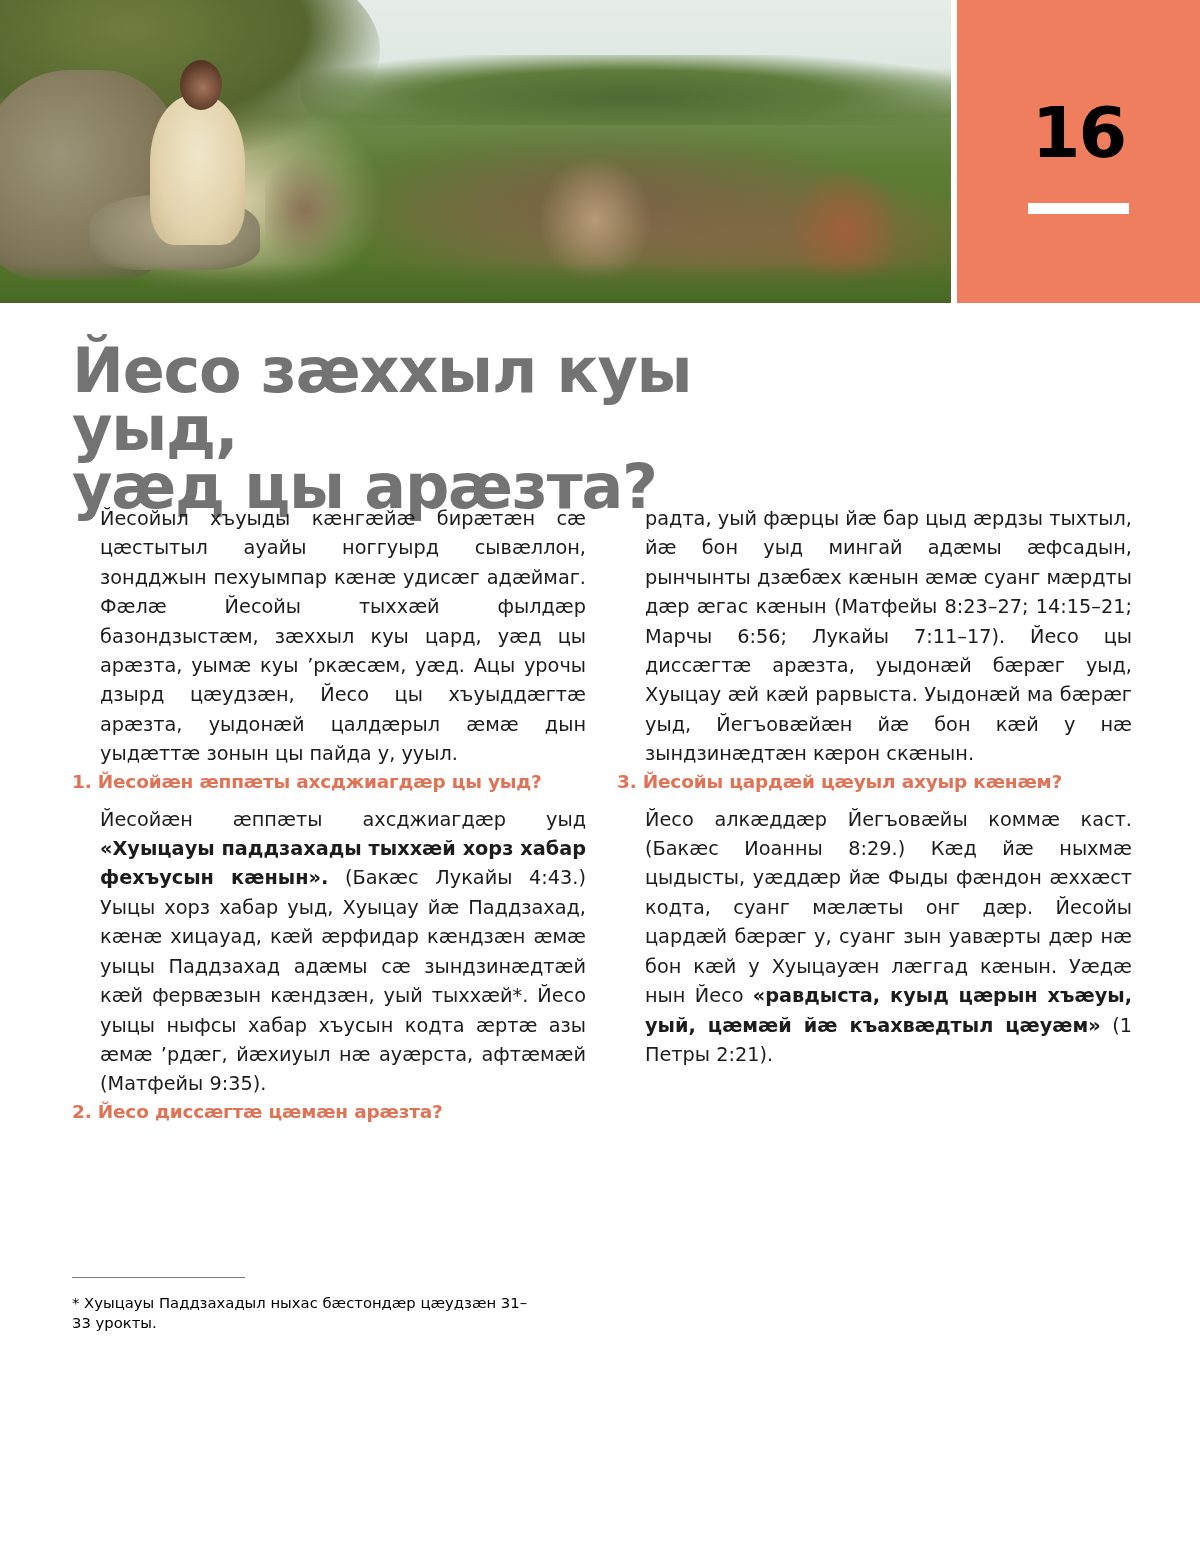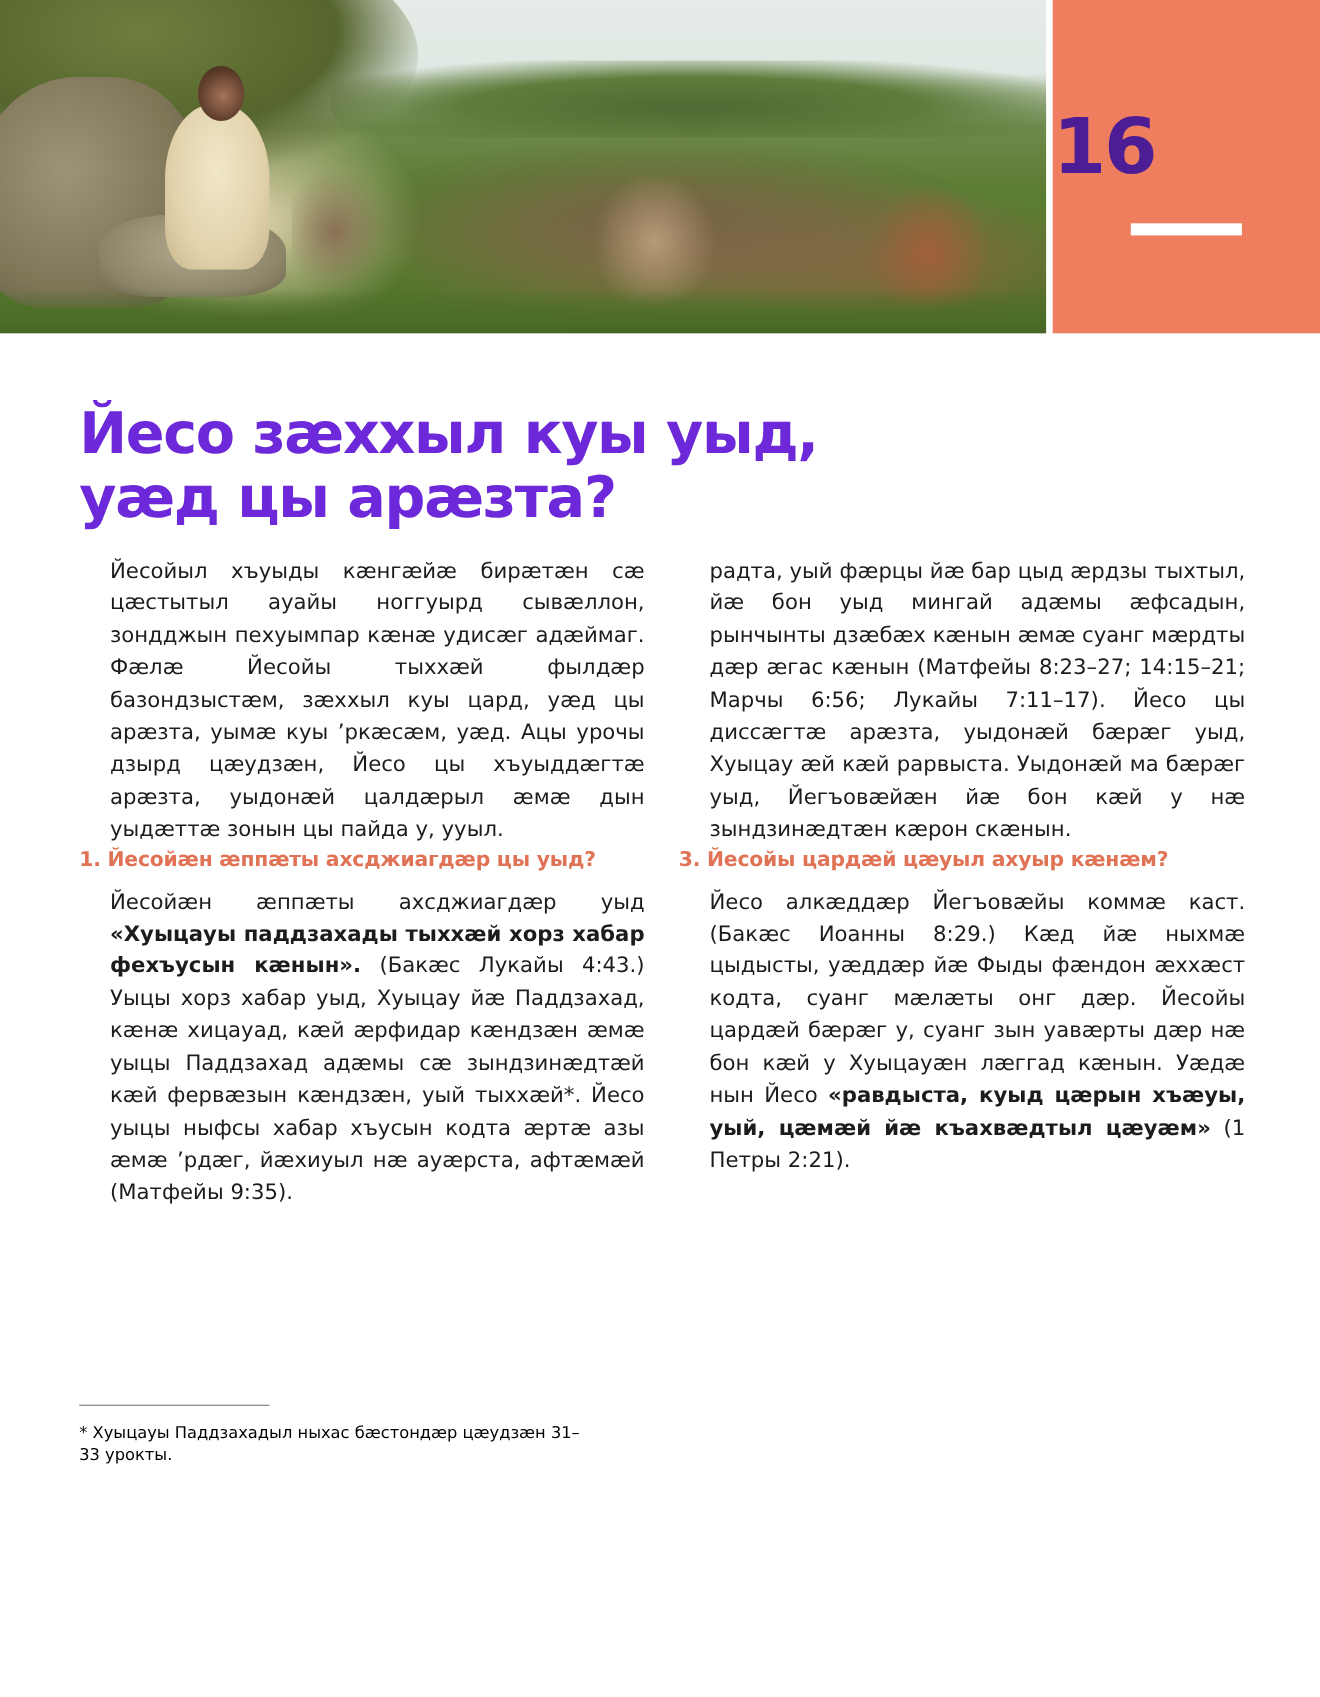--- a/index.html
+++ b/index.html
@@ -48,32 +48,32 @@
   }
   .hero .grass {
     position: absolute; left: 0; bottom: 0; width: 951px; height: 40px;
     background: linear-gradient(180deg, rgba(75,105,35,0) 0%, #4c6d27 70%, #466524 100%);
   }
 
   .chapter-box {
     position: absolute; left: 957px; top: 0; width: 243px; height: 303px; background: #ef7e5f;
   }
   .chapter-number {
-    position: absolute; left: 0; top: 98px; width: 100%; 
-    color: #4c1d95; font-family: "DejaVu Sans", sans-serif; font-weight: bold; font-size: 70px; line-height: 1;
+    position: absolute; left: 0; top: 98px; width: 100%; text-align: center;
+    color: #000000; font-family: "DejaVu Sans", sans-serif; font-weight: bold; font-size: 70px; line-height: 1;
     letter-spacing: -2px;
   }
   .chapter-rule {
     position: absolute; left: 71px; top: 203px; width: 101px; height: 11px; background: #ffffff;
   }
 
   .title {
-    position: absolute; left: 72px; top: 366px; width: 700px;
-    font-family: "DejaVu Sans", sans-serif; font-weight: bold; font-size: 52px; line-height: 58px;
-    color: #6d28d9; letter-spacing: -1.2px;
+    position: absolute; left: 72px; top: 342px; width: 700px;
+    font-family: "DejaVu Sans", sans-serif; font-weight: bold; font-size: 62px; line-height: 58px;
+    color: #737373; letter-spacing: -1.2px;
   }
 
   .col { position: absolute; width: 512px; font-size: 19.3px; line-height: 29.4px; color: #1c1c1c; }
   .col-left { left: 100px; top: 504px; width: 486px; }
   .col-right { left: 645px; top: 504px; width: 487px; }
   .col p { text-align: justify; hyphens: manual; }
   .heading {
     font-family: "DejaVu Sans", sans-serif; font-weight: bold; font-size: 18.5px; line-height: 26px;
     color: #e07355; margin-left: -28px; margin-bottom: 10px; letter-spacing: -0.2px;
   }
@@ -109,20 +109,21 @@
   <span>Йесо зæххыл куы уыд,</span><br>
   <span>уæд цы арæзта?</span>
 </h1>
 
 <div class="col col-left">
   <p>Йесойыл хъуыды кæнгæйæ бирæтæн сæ цæстытыл ауайы ноггуырд сывæллон, зондджын пехуымпар кæнæ удисæг адæймаг. Фæлæ Йесойы тыххæй фылдæр базондзыстæм, зæххыл куы цард, уæд цы арæзта, уымæ куы ’ркæсæм, уæд. Ацы урочы дзырд цæудзæн, Йесо цы хъуыддæгтæ арæзта, уыдонæй цалдæрыл æмæ дын уыдæттæ зонын цы пайда у, ууыл.</p>
 
   <h2 class="heading">1. Йесойæн æппæты ахсджиагдæр цы уыд?</h2>
   <p><span>Йесойæн æппæты ахсджиагдæр уыд </span><b>«Хуыцауы паддзахады тыххæй хорз хабар фехъусын кæнын».</b><span> (Бакæс Лукайы 4:43.) Уыцы хорз хабар уыд, Хуыцау йæ Паддзахад, кæнæ хицауад, кæй æрфидар кæндзæн æмæ уыцы Паддзахад адæмы сæ зындзинæдтæй кæй фервæзын кæндзæн, уый тыххæй*. Йесо уыцы ныфсы хабар хъусын кодта æртæ азы æмæ ’рдæг, йæхиуыл нæ ауæрста, афтæмæй (Матфейы 9:35).</span></p>
 
+  <h2 class="heading">2. Йесо диссæгтæ цæмæн арæзта?</h2>
 </div>
 
 <div class="col col-right">
   <p id="s2cont">радта, уый фæрцы йæ бар цыд æрдзы тыхтыл, йæ бон уыд мингай адæмы æфсадын, рынчынты дзæбæх кæнын æмæ суанг мæрдты дæр æгас кæнын (Матфейы 8:23–27; 14:15–21; Марчы 6:56; Лукайы 7:11–17). Йесо цы диссæгтæ арæзта, уыдонæй бæрæг уыд, Хуыцау æй кæй рарвыста. Уыдонæй ма бæрæг уыд, Йегъовæйæн йæ бон кæй у нæ зындзинæдтæн кæрон скæнын.</p>
 
   <h2 class="heading">3. Йесойы цардæй цæуыл ахуыр кæнæм?</h2>
   <p><span>Йесо алкæддæр Йегъовæйы коммæ каст. (Бакæс Иоанны 8:29.) Кæд йæ ныхмæ цыдысты, уæддæр йæ Фыды фæндон æххæст кодта, суанг мæлæты онг дæр. Йесойы цардæй бæрæг у, суанг зын уавæрты дæр нæ бон кæй у Хуыцауæн лæггад кæнын. Уæдæ нын Йесо </span><b>«равдыста, куыд цæрын хъæуы, уый, цæмæй йæ къахвæдтыл цæуæм»</b><span> (1 Петры 2:21).</span></p>
 </div>
 
 <div class="footnote-rule"></div>

